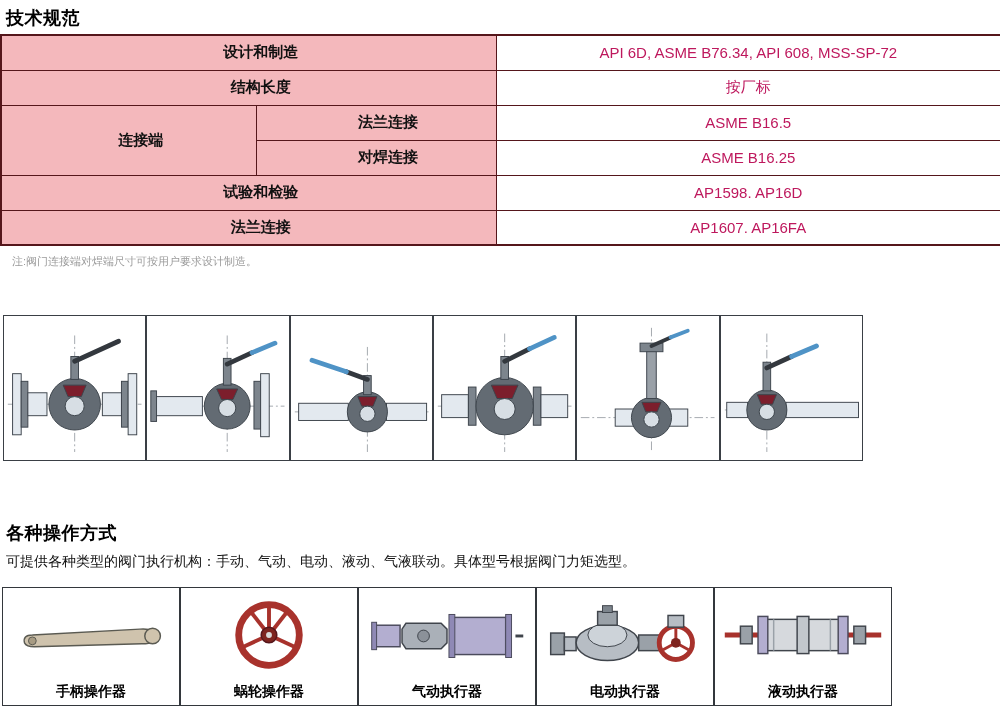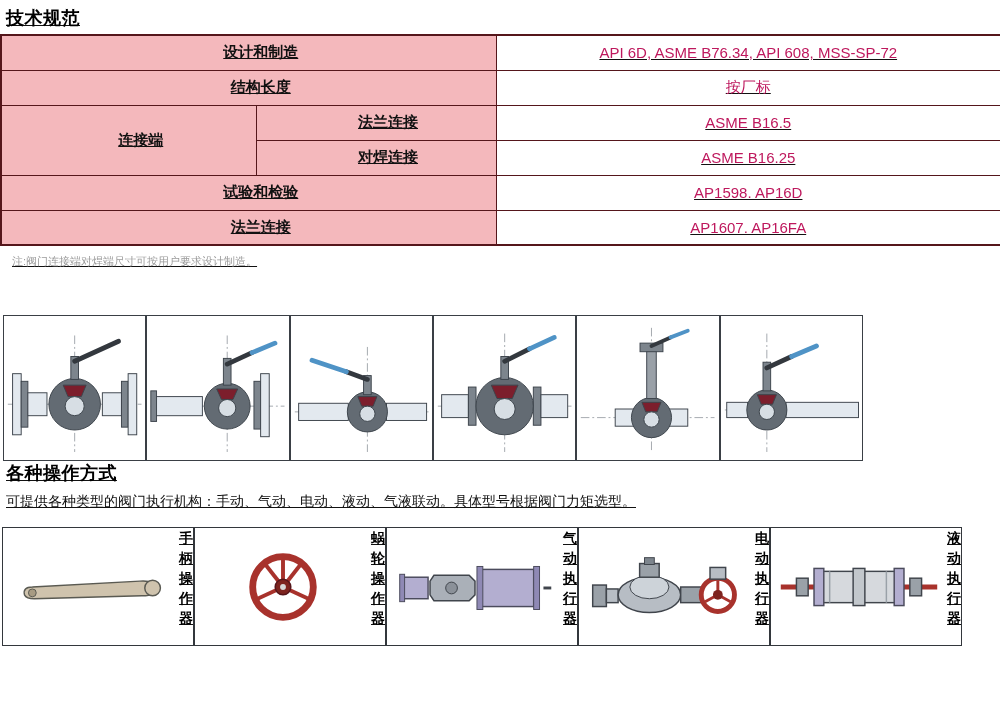--- a/index.html
+++ b/index.html
@@ -1,19 +1,19 @@
 <!DOCTYPE html>
 <html><head>
 <meta charset="utf-8">
 <style>
   * { margin: 0; padding: 0; box-sizing: border-box; }
   html, body { width: 1000px; height: 707px; background: #ffffff; overflow: hidden; }
   body { font-family: "Liberation Sans", "DejaVu Sans", sans-serif; color: #111; }
 
-  .page { width: 866px; height: 707px; position: relative; text-decoration: underline; }
+  .page { width: 866px; height: 707px; position: relative; }
 
   .sec-title {
     font-size: 18px; font-weight: bold; color: #000;
     padding: 6px 0 4px 6px; letter-spacing: 0.5px;
   }
 
   
   table.spec-table {
     width: 1000px; border-collapse: collapse;
     border: 2px solid #55161b;
@@ -38,34 +38,34 @@
   }
   .valve-box {
     width: 148px; height: 146px;
     border: 1px solid #3a3f45; background: #fff;
   }
   .valve-box svg { width: 100%; height: 100%; display: block; }
 
   
   .sec-title2 {
     font-size: 18px; font-weight: bold; color: #000;
-    padding-left: 6px; letter-spacing: 0.5px;
+    margin-top: 60px; padding-left: 6px; letter-spacing: 0.5px;
   }
   .ops-desc {
     font-size: 14px; color: #111; padding: 8px 0 0 6px;
   }
 
   .actuator-row {
     margin-top: 16px; padding: 0 2px;
     display: flex; justify-content: space-between;
   }
   .act-box {
     width: 193px; height: 119px;
     border: 1px solid #33373c; background: #fff;
-    display: flex; flex-direction: row;
+    display: flex; flex-direction: column;
   }
   .act-img { flex: 1; display: flex; align-items: center; justify-content: center; }
   .act-img svg { width: 176px; height: 80px; display: block; }
   .act-label {
     height: 24px; text-align: center; font-size: 14px; font-weight: bold;
     color: #000; line-height: 20px;
   }
 
   
   .cl { stroke: #8a9097; stroke-width: 0.8; stroke-dasharray: 9 3 2 3; fill: none; }

